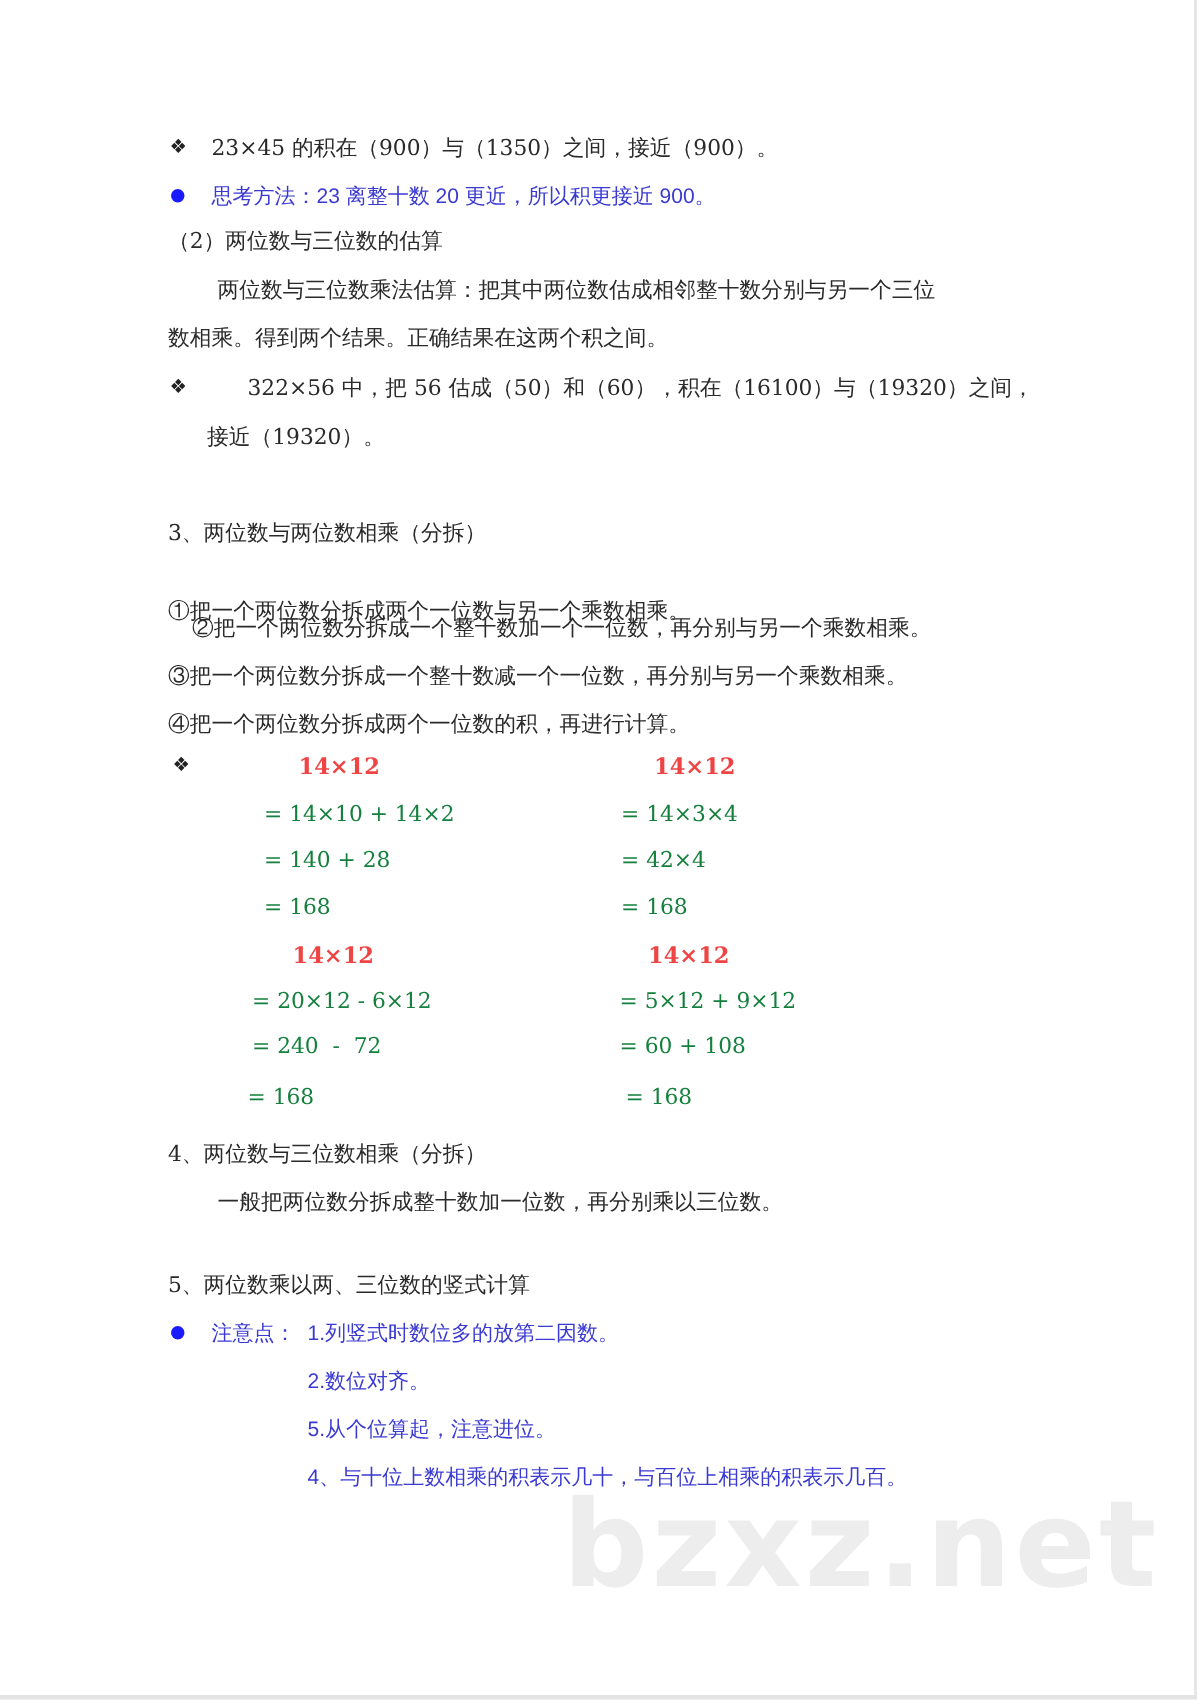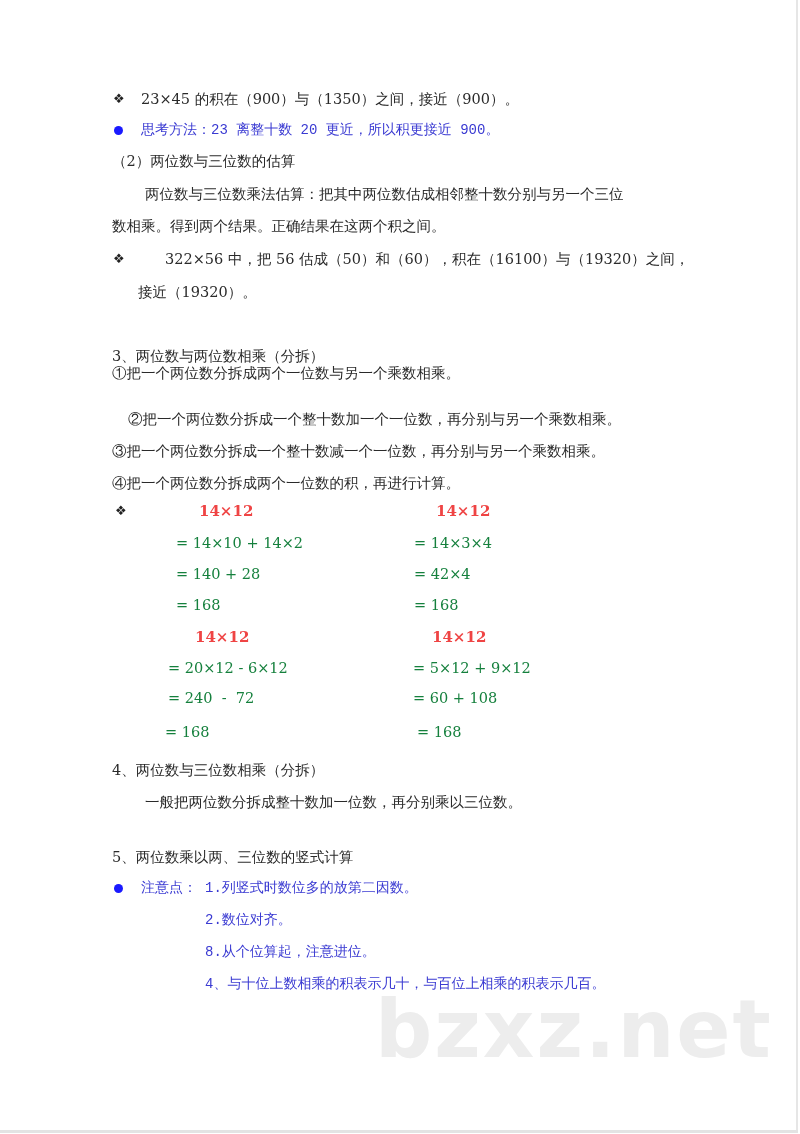--- a/index.html
+++ b/index.html
@@ -4,21 +4,21 @@
 <style>
   html, body { margin:0; padding:0; }
   body {
     width:800px; height:1134px; background:#ffffff; position:relative; overflow:hidden;
     font-family: "DejaVu Serif", "Liberation Serif", serif;
     color:#2a2a2a;
   }
   .page-border-right { position:absolute; left:796px; top:0; width:2px; height:1132px; background:#e6e6e6; }
   .page-border-bottom { position:absolute; left:0; top:1130px; width:798px; height:3px; background:#e3e3e3; }
   .line { position:absolute; white-space:nowrap; font-size:14.5px; line-height:20px; }
-  .blue { color:#3a3ad2; font-family:Liberation Mono, monospace; font-size:14px; }
+  .blue { color:#3a3ad2; font-family:Liberation Sans, sans-serif; font-size:14px; }
   .bullet-diamond { position:absolute; font-size:13px; line-height:20px; color:#222; }
   .bullet-dot { position:absolute; width:9px; height:9px; border-radius:50%; background:#1a1aff; }
   .calc { position:absolute; white-space:nowrap; font-size:14.5px; line-height:20px; color:#15803d; }
   .calc-head { position:absolute; white-space:nowrap; font-size:15px; line-height:20px; font-weight:bold; color:#ef4444; }
   .watermark {
     position:absolute; left:375px; top:990px; font-family:"DejaVu Sans", "Liberation Sans", sans-serif;
     font-weight:bold; font-size:80px; line-height:80px; color:#ededed; letter-spacing:2px;
   }
 </style>
 </head>
@@ -36,21 +36,21 @@
 <div class="line" style="left:112px; top:151px;">（2）两位数与三位数的估算</div>
 
 <div class="line" style="left:145px; top:184px;">两位数与三位数乘法估算：把其中两位数估成相邻整十数分别与另一个三位</div>
 <div class="line" style="left:112px; top:216px;">数相乘。得到两个结果。正确结果在这两个积之间。</div>
 
 <span class="bullet-diamond" style="left:113px; top:249px;">❖</span>
 <div class="line" style="left:141px; top:249px;margin-left:24px;">322×56 中，把 56 估成（50）和（60），积在（16100）与（19320）之间，</div>
 <div class="line" style="left:138px; top:282px;">接近（19320）。</div>
 
 <div class="line" style="left:112px; top:346px;">3、两位数与两位数相乘（分拆）</div>
-<div class="line" style="left:112px; top:363px;font-family:Liberation Serif, serif;">①把一个两位数分拆成两个一位数与另一个乘数相乘。</div>
+<div class="line" style="left:112px; top:398px;font-family:Liberation Serif, serif;">①把一个两位数分拆成两个一位数与另一个乘数相乘。</div>
 <div class="line" style="left:112px; top:409px;margin-left:16px;">②把一个两位数分拆成一个整十数加一个一位数，再分别与另一个乘数相乘。</div>
 <div class="line" style="left:112px; top:441px;">③把一个两位数分拆成一个整十数减一个一位数，再分别与另一个乘数相乘。</div>
 <div class="line" style="left:112px; top:473px;">④把一个两位数分拆成两个一位数的积，再进行计算。</div>
 
 <span class="bullet-diamond" style="left:115px; top:501px;">❖</span>
 
 <div class="calc-head" style="left:199px; top:501px;">14×12</div>
 <div class="calc" style="left:176px; top:533px;">= 14×10 + 14×2</div>
 <div class="calc" style="left:176px; top:564px;">= 140 + 28</div>
 <div class="calc" style="left:176px; top:595px;">= 168</div>
@@ -72,16 +72,16 @@
 
 <div class="line" style="left:112px; top:760px;">4、两位数与三位数相乘（分拆）</div>
 <div class="line" style="left:145px; top:792px;">一般把两位数分拆成整十数加一位数，再分别乘以三位数。</div>
 
 <div class="line" style="left:112px; top:847px;">5、两位数乘以两、三位数的竖式计算</div>
 
 <span class="bullet-dot" style="left:114px; top:884px;"></span>
 <div class="line blue" style="left:141px; top:878px;">注意点：</div>
 <div class="line blue" style="left:205px; top:878px;">1.列竖式时数位多的放第二因数。</div>
 <div class="line blue" style="left:205px; top:910px;">2.数位对齐。</div>
-<div class="line blue" style="left:205px; top:942px;">8.从个位算起，注意进位。</div>
+<div class="line blue" style="left:205px; top:942px;">5.从个位算起，注意进位。</div>
 <div class="line blue" style="left:205px; top:974px;">4、与十位上数相乘的积表示几十，与百位上相乘的积表示几百。</div>
 
 <div class="watermark">bzxz.net</div>
 
 </body></html>

